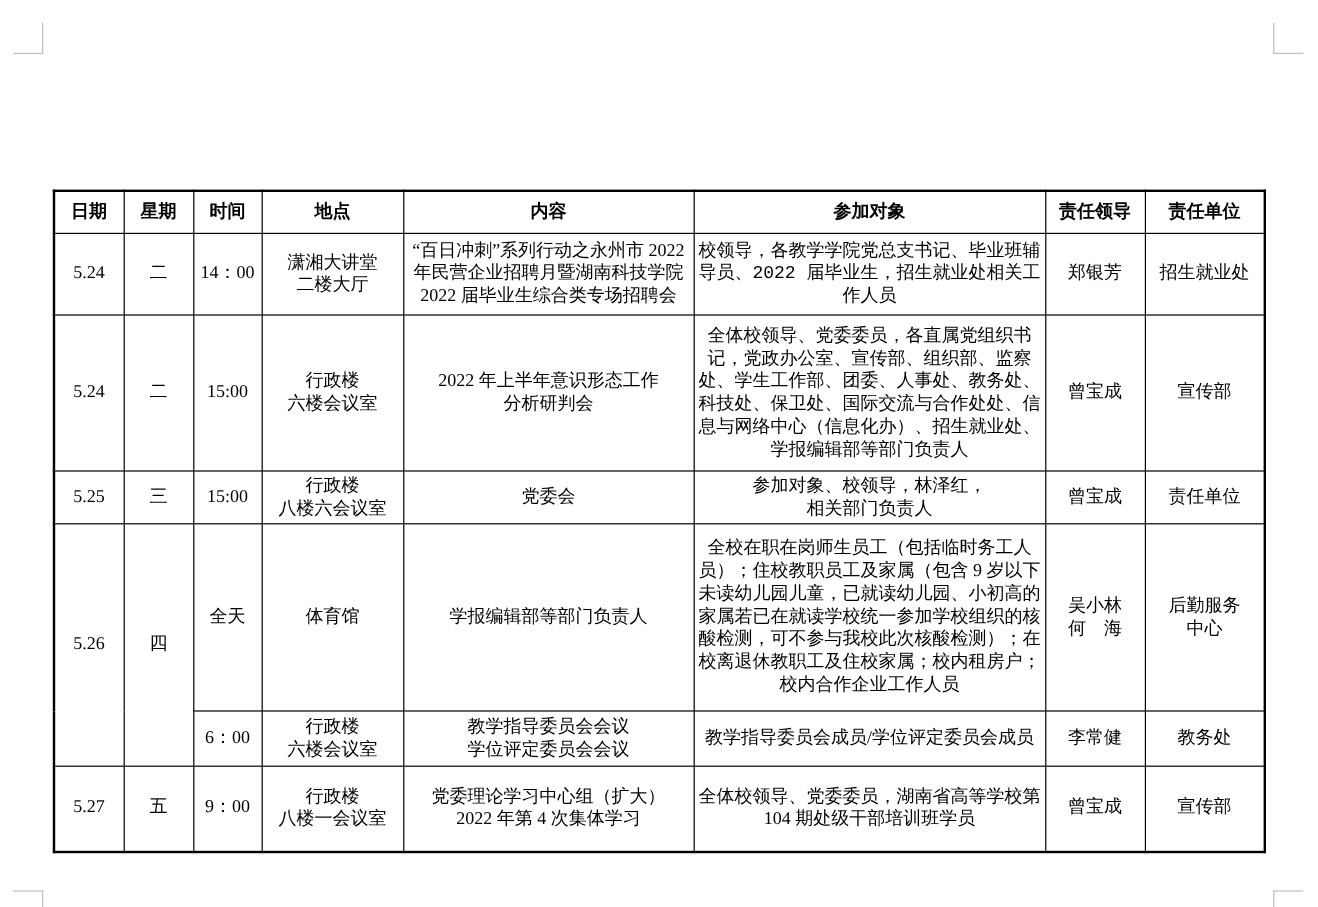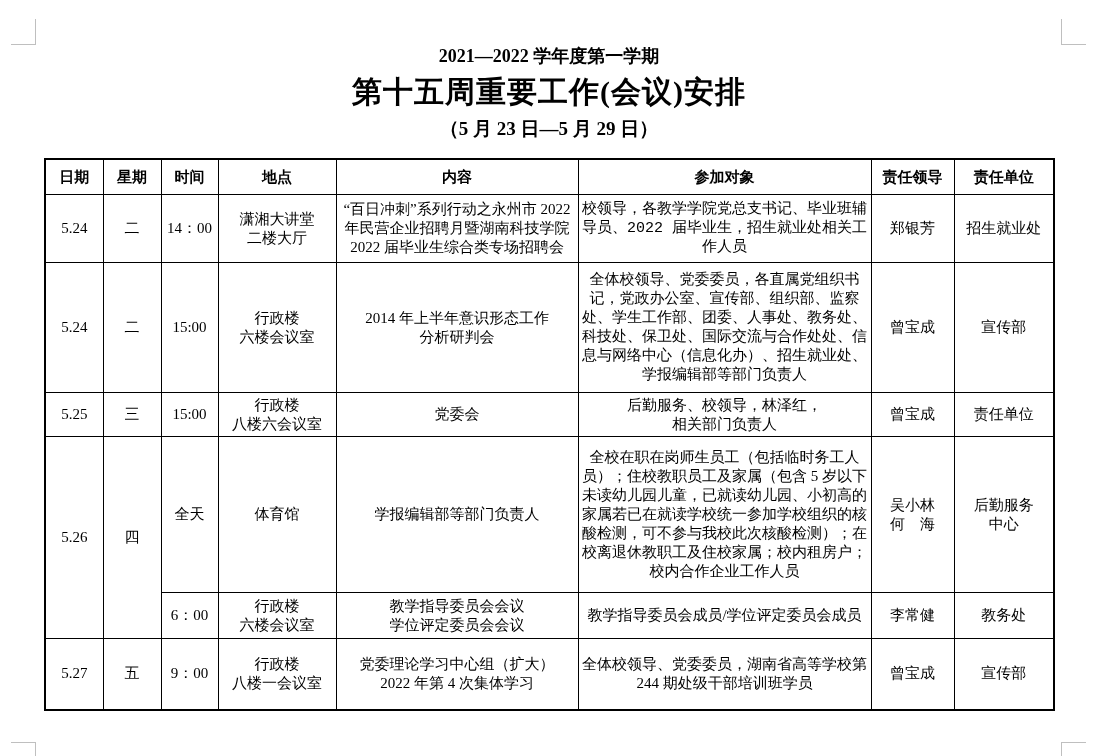--- a/index.html
+++ b/index.html
@@ -42,25 +42,20 @@
 </head>
 <body>
 
 <div class="page">
 
   <div class="crop tl"></div>
   <div class="crop tr"></div>
   <div class="crop bl"></div>
   <div class="crop br"></div>
 
-  <div class="title-block">
-    <div class="t-term">2021—2022 学年度第一学期</div>
-    <div class="t-main">第十五周重要工作(会议)安排</div>
-    <div class="t-dates">（5 月 23 日—5 月 29 日）</div>
-  </div>
 
   <table class="sched">
     <colgroup>
       <col style="width:58px">
         <col style="width:58px">
         <col style="width:57px">
       <col style="width:118px">
         <col style="width:242px">
         <col style="width:293px">
       <col style="width:83px">
@@ -89,45 +84,45 @@
         <td class="j lh-sm">校领导，各教学学院党总支书记、毕业班辅导员、2022 届毕业生，招生就业处相关工作人员</td>
         <td class="c">郑银芳</td>
         <td class="c">招生就业处</td>
       </tr>
       <tr style="height:130px">
         <td class="c">5.24</td>
         <td class="c">二</td>
         <td class="c">15:00</td>
         <td class="c">行政楼
 六楼会议室</td>
-        <td class="c">2014 年上半年意识形态工作
+        <td class="c">2022 年上半年意识形态工作
 分析研判会</td>
         <td class="j lh-sm">全体校领导、党委委员，各直属党组织书记，党政办公室、宣传部、组织部、监察处、学生工作部、团委、人事处、教务处、科技处、保卫处、国际交流与合作处处、信息与网络中心（信息化办）、招生就业处、学报编辑部等部门负责人</td>
         <td class="c">曾宝成</td>
         <td class="c">宣传部</td>
       </tr>
       <tr style="height:44px">
         <td class="c">5.25</td>
         <td class="c">三</td>
         <td class="c">15:00</td>
         <td class="c">行政楼
 八楼六会议室</td>
         <td class="c">党委会</td>
-        <td class="c">后勤服务、校领导，林泽红，
+        <td class="c">参加对象、校领导，林泽红，
 相关部门负责人</td>
         <td class="c">曾宝成</td>
         <td class="c">责任单位</td>
       </tr>
       <tr style="height:156px">
         <td class="c" rowspan="2">5.26</td>
         <td class="c" rowspan="2">四</td>
         <td class="c">全天</td>
         <td class="c">体育馆</td>
         <td class="c">学报编辑部等部门负责人</td>
-        <td class="j">全校在职在岗师生员工（包括临时务工人员）；住校教职员工及家属（包含 5 岁以下未读幼儿园儿童，已就读幼儿园、小初高的家属若已在就读学校统一参加学校组织的核酸检测，可不参与我校此次核酸检测）；在校离退休教职工及住校家属；校内租房户；校内合作企业工作人员</td>
+        <td class="j">全校在职在岗师生员工（包括临时务工人员）；住校教职员工及家属（包含 9 岁以下未读幼儿园儿童，已就读幼儿园、小初高的家属若已在就读学校统一参加学校组织的核酸检测，可不参与我校此次核酸检测）；在校离退休教职工及住校家属；校内租房户；校内合作企业工作人员</td>
         <td class="c">吴小林
 何　海</td>
         <td class="c">后勤服务
 中心</td>
       </tr>
       <tr style="height:46px">
         <td class="c">6：00</td>
         <td class="c">行政楼
 六楼会议室</td>
         <td class="c">教学指导委员会会议
@@ -137,19 +132,19 @@
         <td class="c">教务处</td>
       </tr>
       <tr style="height:71px">
         <td class="c">5.27</td>
         <td class="c">五</td>
         <td class="c">9：00</td>
         <td class="c">行政楼
 八楼一会议室</td>
         <td class="c">党委理论学习中心组（扩大）
 2022 年第 4 次集体学习</td>
-        <td class="j">全体校领导、党委委员，湖南省高等学校第 244 期处级干部培训班学员</td>
+        <td class="j">全体校领导、党委委员，湖南省高等学校第 104 期处级干部培训班学员</td>
         <td class="c">曾宝成</td>
         <td class="c">宣传部</td>
       </tr>
     </tbody>
   </table>
 </div>
 
 </body></html>

